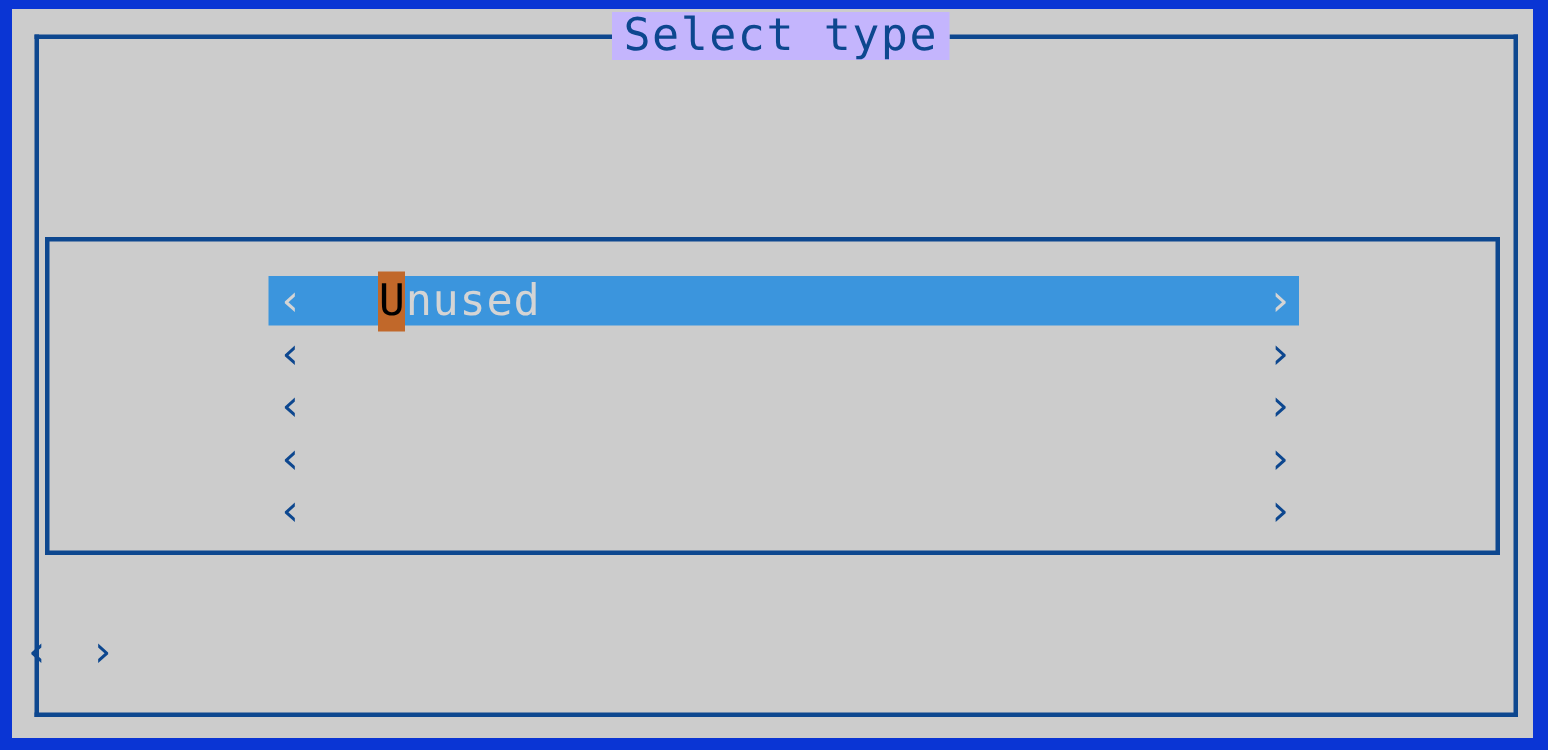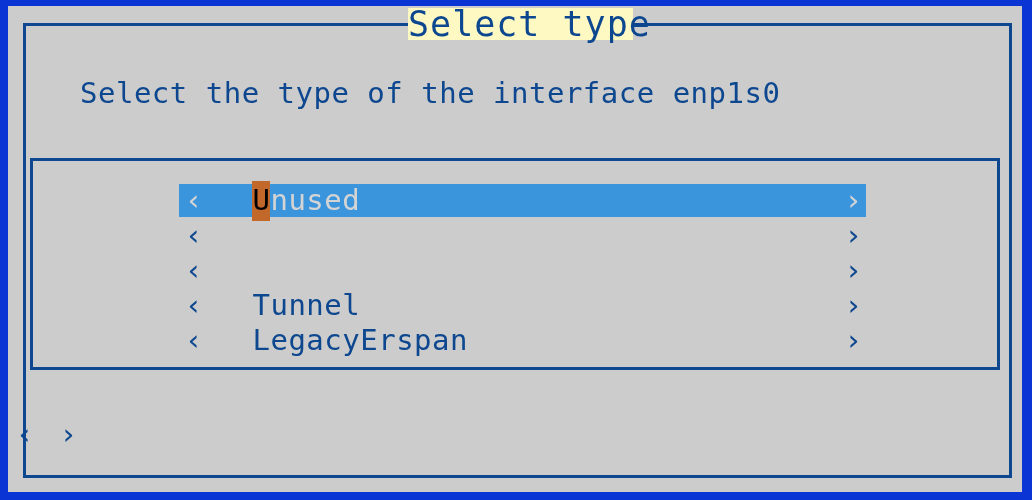--- a/index.html
+++ b/index.html
@@ -45,25 +45,25 @@
   #frame-bottom     { left: 15px;  top: 469px; width: 989px; height: 3px; }
 
   
   #title {
     position: absolute;
     left: 400px;
     top: 2px;
     width: 225px;
     text-align: center;
     color: #0d478f;
-    font-size: 35px;
+    font-size: 30px;
     line-height: 32px;
     letter-spacing: 1px;
     white-space: nowrap;
-    background: #fef9c3;
+    background: #c4b5fd;
   }
 
   
   #prompt {
     position: absolute;
     left: 72px;
     top: 70px;
     color: #0d478f;
     font-size: 29px;
     line-height: 34px;
@@ -164,21 +164,20 @@
   <div id="dialog">
 
     <div class="frame-edge" id="frame-top-left"></div>
     <div class="frame-edge" id="frame-top-right"></div>
     <div class="frame-edge" id="frame-left"></div>
     <div class="frame-edge" id="frame-right"></div>
     <div class="frame-edge" id="frame-bottom"></div>
 
     <div id="title">Select type</div>
 
-    <div id="prompt">Select the type of the interface enp1s0</div>
 
     <div id="listbox">
       <div id="list">
 
         <div class="row r0 selected">
           <span class="chev chev-left">‹</span>
           <span class="row-label"><span class="cursor-char">U</span><span>nused</span></span>
           <span class="chev chev-right">›</span>
         </div>
 
@@ -187,27 +186,25 @@
           <span class="chev chev-right">›</span>
         </div>
 
         <div class="row r2">
           <span class="chev chev-left">‹</span>
           <span class="chev chev-right">›</span>
         </div>
 
         <div class="row r3">
           <span class="chev chev-left">‹</span>
-          <span class="row-label">Tunnel</span>
           <span class="chev chev-right">›</span>
         </div>
 
         <div class="row r4">
           <span class="chev chev-left">‹</span>
-          <span class="row-label">LegacyErspan</span>
           <span class="chev chev-right">›</span>
         </div>
 
       </div>
     </div>
 
     <div id="back-button">
       <span class="chev">‹</span>
       <span class="gap"></span>
       <span class="gap"></span>

